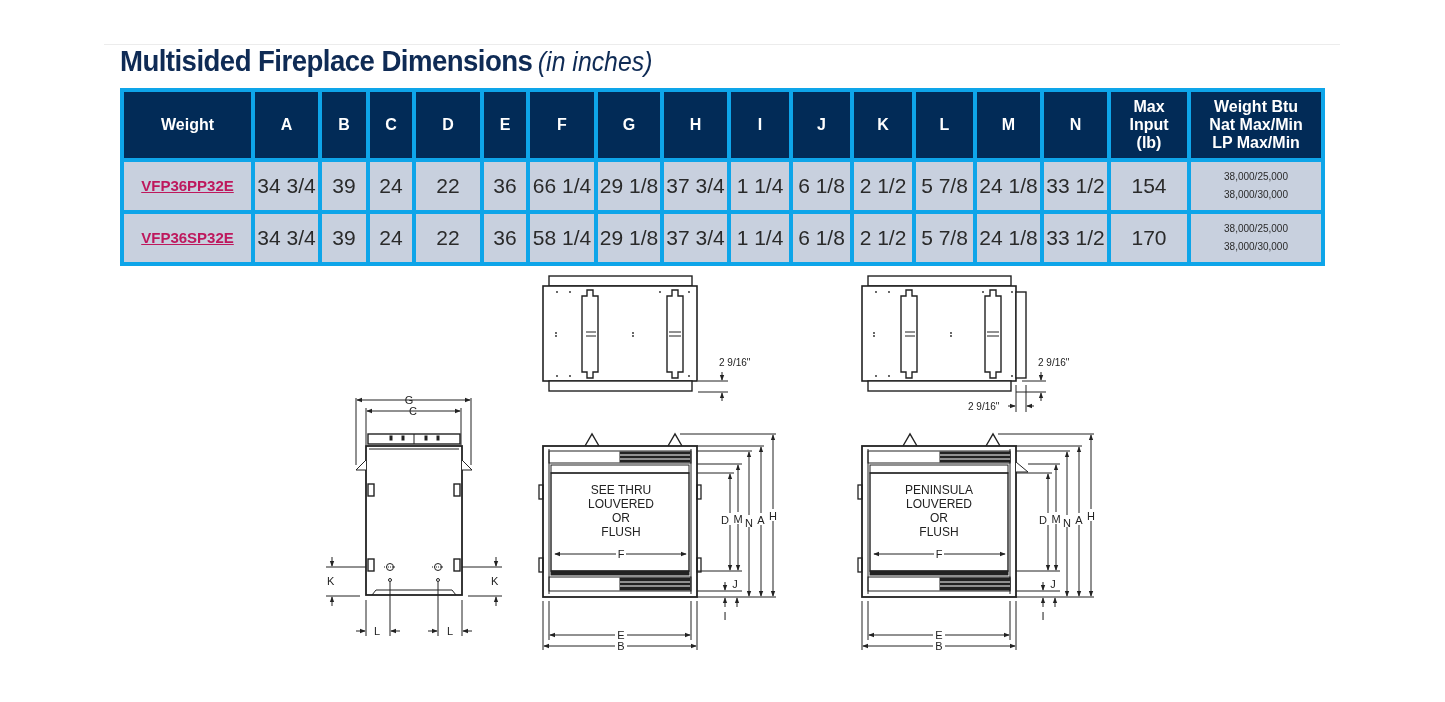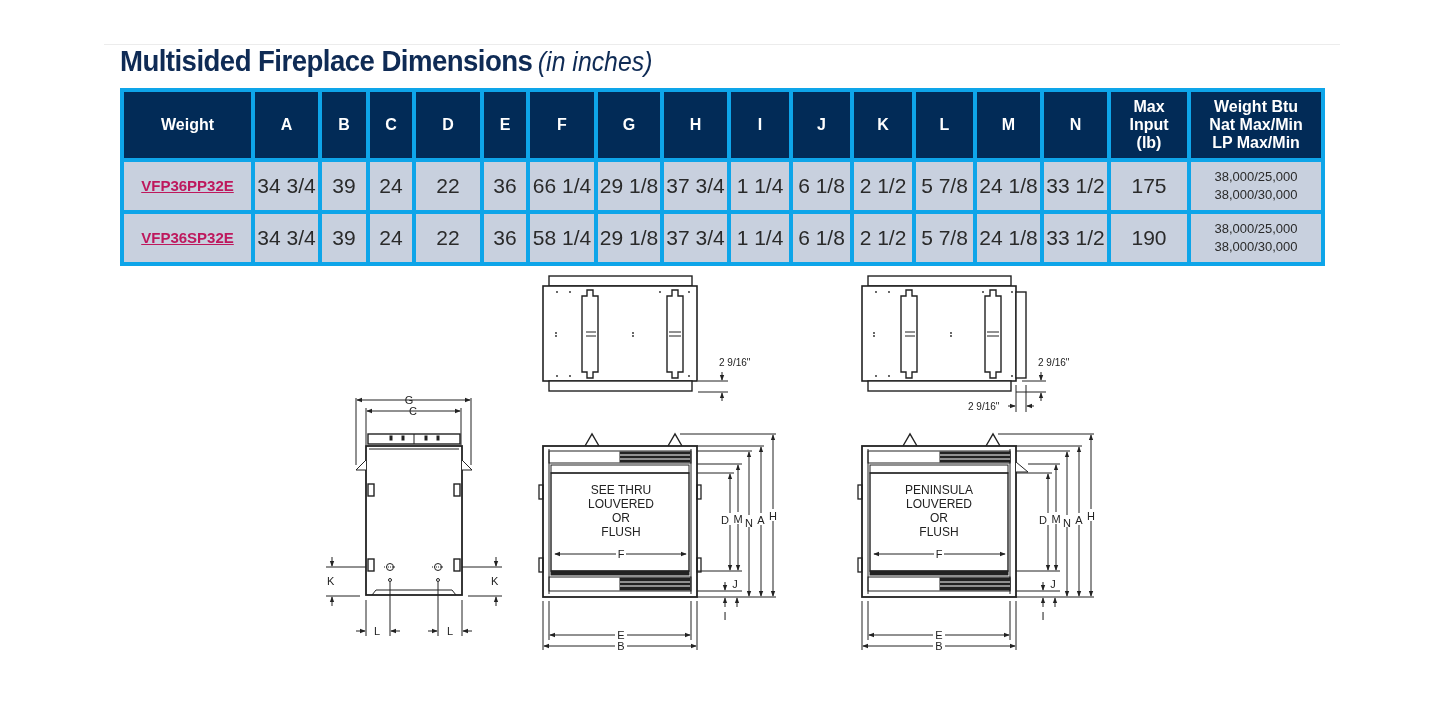--- a/index.html
+++ b/index.html
@@ -5,21 +5,21 @@
   html, body { margin: 0; padding: 0; background: #ffffff; }
   body { width: 1445px; height: 702px; position: relative; overflow: hidden; font-family: "Liberation Sans", sans-serif; }
   .top-rule { position: absolute; left: 104px; top: 44px; width: 1236px; height: 1px; background: #ececec; }
   .title { position: absolute; left: 120px; top: 44px; margin: 0; font-family: "Liberation Sans", sans-serif; font-weight: bold; font-size: 30px; color: #0f2b55; letter-spacing: -0.6px; transform: scaleX(0.92); transform-origin: left top; white-space: nowrap; }
   .title .unit { font-weight: normal; font-style: italic; font-size: 27px; letter-spacing: 0; margin-left: 6px; }
   table.dims { position: absolute; left: 120px; top: 88px; border-collapse: collapse; table-layout: fixed; width: 1201px; }
   table.dims th, table.dims td { border: 4px solid #0ea5e9; text-align: center; padding: 0; }
   table.dims th { background: #022b57; color: #ffffff; font-weight: bold; font-size: 16px; height: 66px; line-height: 18px; }
   table.dims td { background: #c8d0de; color: #2a2a2a; font-size: 21px; height: 48px; line-height: 18px; }
   table.dims td.model { font-weight: bold; color: #be185d; font-size: 15px; text-decoration: underline; }
-  table.dims td.btu { font-size: 13px; line-height: 18px; }
+  table.dims td.btu { font-size: 10px; line-height: 18px; }
   .diagrams { position: absolute; left: 0; top: 0; width: 1445px; height: 702px; pointer-events: none; }
   .diagrams svg { position: absolute; left: 0; top: 0; }
   svg text { font-family: "Liberation Sans", sans-serif; fill: #222; }
 </style>
 </head>
 <body>
 
 <div class="top-rule"></div>
 <h1 class="title"><span>Multisided Fireplace Dimensions</span><span class="unit">(in inches)</span></h1>
 
@@ -82,21 +82,21 @@
       <td>36</td>
       <td>66 1/4</td>
       <td>29 1/8</td>
       <td>37 3/4</td>
       <td>1 1/4</td>
       <td>6 1/8</td>
       <td>2 1/2</td>
       <td>5 7/8</td>
       <td>24 1/8</td>
       <td>33 1/2</td>
-      <td>175</td>
+      <td>154</td>
       <td class="btu">
         <div>38,000/25,000</div>
         <div>38,000/30,000</div>
       </td>
     </tr>
     <tr>
       <td class="model">VFP36SP32E</td>
       <td>34 3/4</td>
       <td>39</td>
       <td>24</td>
@@ -104,21 +104,21 @@
       <td>36</td>
       <td>58 1/4</td>
       <td>29 1/8</td>
       <td>37 3/4</td>
       <td>1 1/4</td>
       <td>6 1/8</td>
       <td>2 1/2</td>
       <td>5 7/8</td>
       <td>24 1/8</td>
       <td>33 1/2</td>
-      <td>190</td>
+      <td>170</td>
       <td class="btu">
         <div>38,000/25,000</div>
         <div>38,000/30,000</div>
       </td>
     </tr>
   </tbody>
 </table>
 
 <div class="diagrams">
 <svg width="1445" height="702" viewBox="0 0 1445 702" xmlns="http://www.w3.org/2000/svg">

